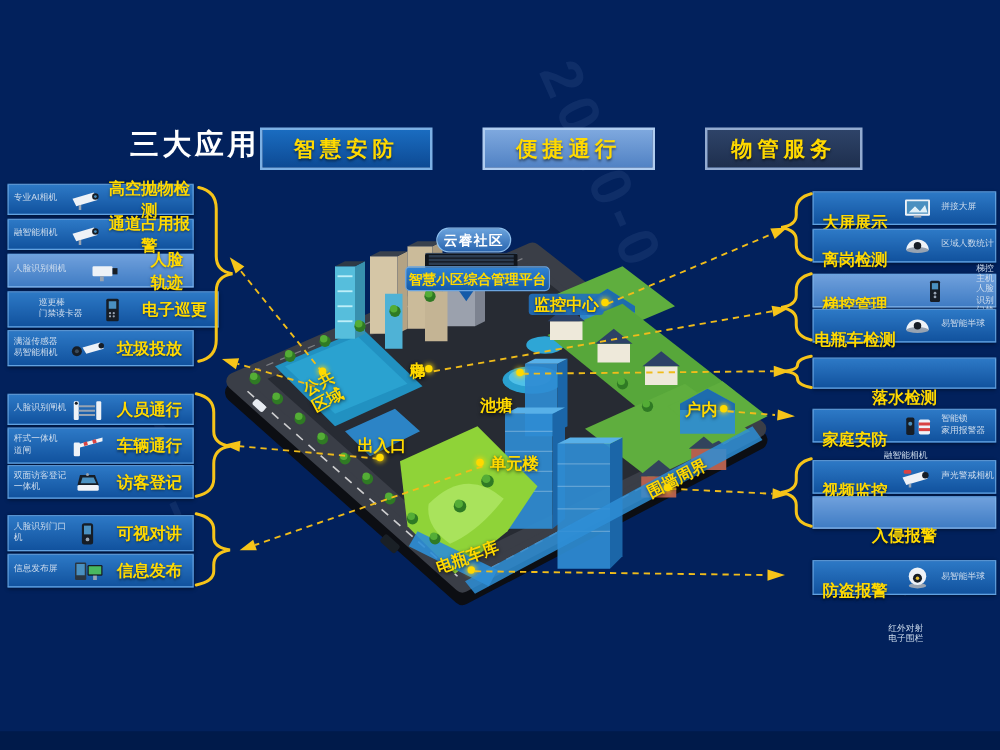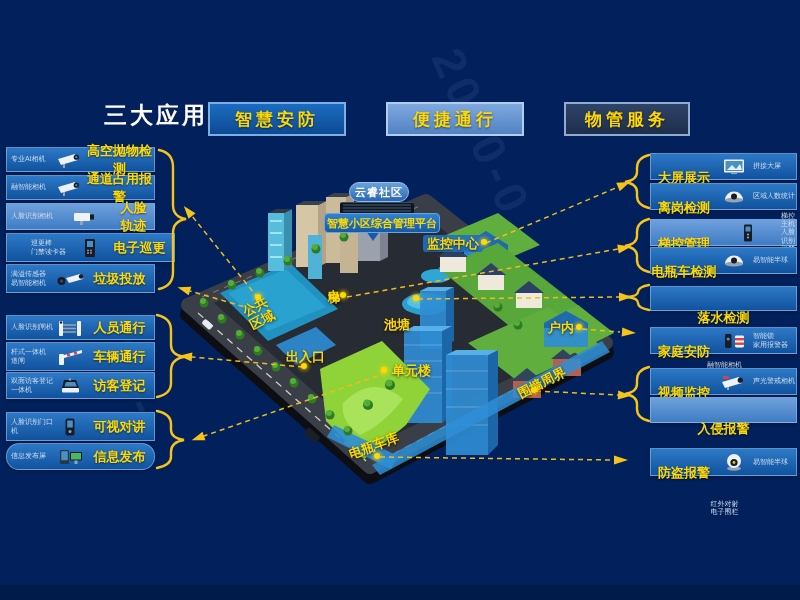--- a/index.html
+++ b/index.html
@@ -393,21 +393,21 @@
 机</span>
     <span class="icon">
           <svg viewBox="0 0 30 20">
             <rect x="10.5" y="1.5" width="9" height="17" rx="2" fill="#161d26"></rect>
             <rect x="12.2" y="3.5" width="5.6" height="7" fill="#4a90c0"></rect>
             <circle cx="15" cy="14.5" r="1.5" fill="#97a3b2"></circle>
           </svg>
         </span>
     <span class="lbl">可视对讲</span>
   </div>
-      <div class="bar left" style="left: 6px; top: 443px; width: 147px; height: 25px; border-radius: 13px;">
+      <div class="bar left" style="left: 6px; top: 443px; width: 147px; height: 25px;">
     <span class="dev">信息发布屏</span>
     <span class="icon">
           <svg viewBox="0 0 30 20">
             <rect x="5" y="3" width="9" height="14" rx="1" fill="#2a3642"></rect>
             <rect x="6.2" y="4.2" width="6.6" height="9" fill="#4a90c0"></rect>
             <rect x="15" y="5" width="12" height="8.5" rx="1" fill="#161d26"></rect>
             <rect x="16" y="6" width="10" height="6.5" fill="#49b860"></rect>
             <rect x="19.5" y="13.5" width="3" height="3.5" fill="#97a3b2"></rect>
           </svg>
         </span>

